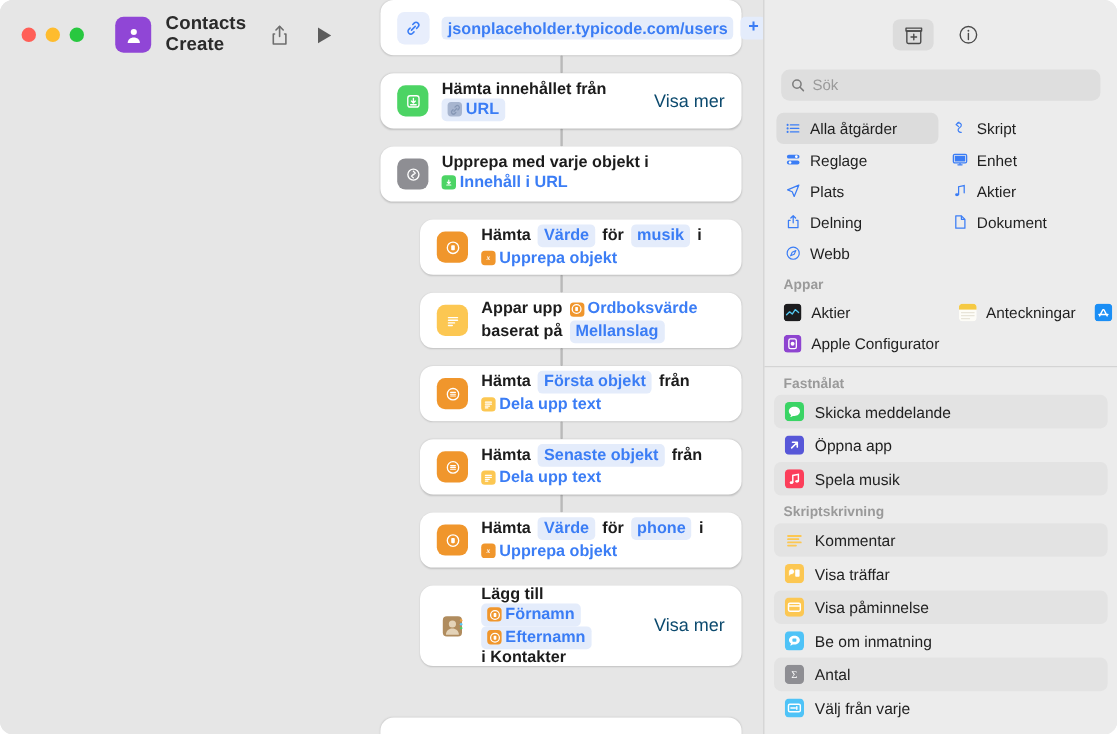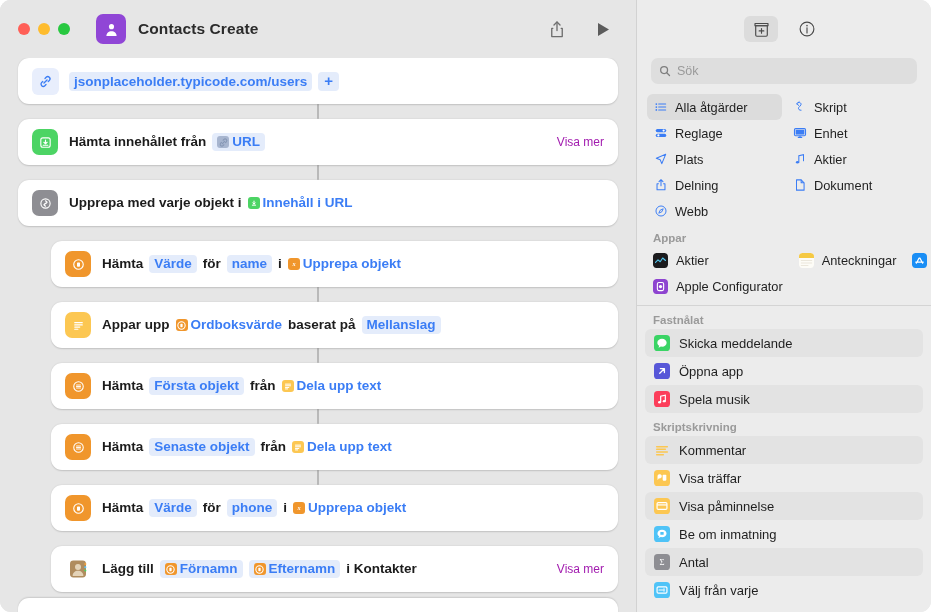--- a/index.html
+++ b/index.html
@@ -16,21 +16,21 @@
     display: flex;
     background: #e8e8e8;
     border-radius: 11px;
     overflow: hidden;
   }
 
   
   .editor {
     width: 636px; height: 612px;
     background: #e6e6e6;
-    display: flex; flex-direction: column;
+    display: flex; flex-direction: row;
     position: relative;
   }
   .titlebar {
     height: 58px;
     flex: 0 0 58px;
     display: flex; align-items: center;
     padding: 0 18px 0 18px;
     background: #e6e6e6;
   }
   .traffic { display: flex; gap: 8px; align-items: center; }
@@ -119,22 +119,22 @@
   }
   .pill .tokicon {
     width: 12px; height: 12px;
     border-radius: 3px;
     margin-right: 3px;
     flex: 0 0 12px;
     display: inline-flex; align-items: center; justify-content: center;
   }
   .showmore {
     margin-left: auto;
-    font-size: 12px;
-    color: #a21caf;
+    font-size: 15px;
+    color: #0c4a6e;
     font-weight: normal;
     white-space: nowrap;
     padding-left: 12px;
   }
   .urlcard { min-height: 46px; }
   .linkicon {
     width: 27px; height: 27px;
     border-radius: 6px;
     background: #e8eefc;
     display: flex; align-items: center; justify-content: center;
@@ -364,21 +364,21 @@
             <div class="aicon" style="background: rgb(240, 150, 44);">
               <svg width="15" height="15" viewBox="0 0 24 24">
                 <circle cx="12" cy="12" r="7.6" fill="none" stroke="#fff" stroke-width="1.8"></circle>
                 <rect x="9.6" y="8.6" width="4.8" height="6.8" rx="1.1" fill="#fff"></rect>
               </svg>
             </div>
             <div class="row-text">
               <span class="plain">Hämta</span>
               <span class="pill">Värde</span>
               <span class="plain">för</span>
-              <span class="pill">name</span>
+              <span class="pill">musik</span>
               <span class="plain">i</span>
               <span class="pill" style="background: transparent; padding: 2px 0px;">
                 <span class="tokicon" style="background: rgb(240, 150, 44);">
                   <svg width="10" height="10" viewBox="0 0 24 24">
                     <text x="12" y="17" font-size="15" font-family="serif" font-style="italic" fill="#fff" text-anchor="middle">x</text>
                   </svg>
                 </span>
                 <span>Upprepa objekt</span>
               </span>
             </div>

